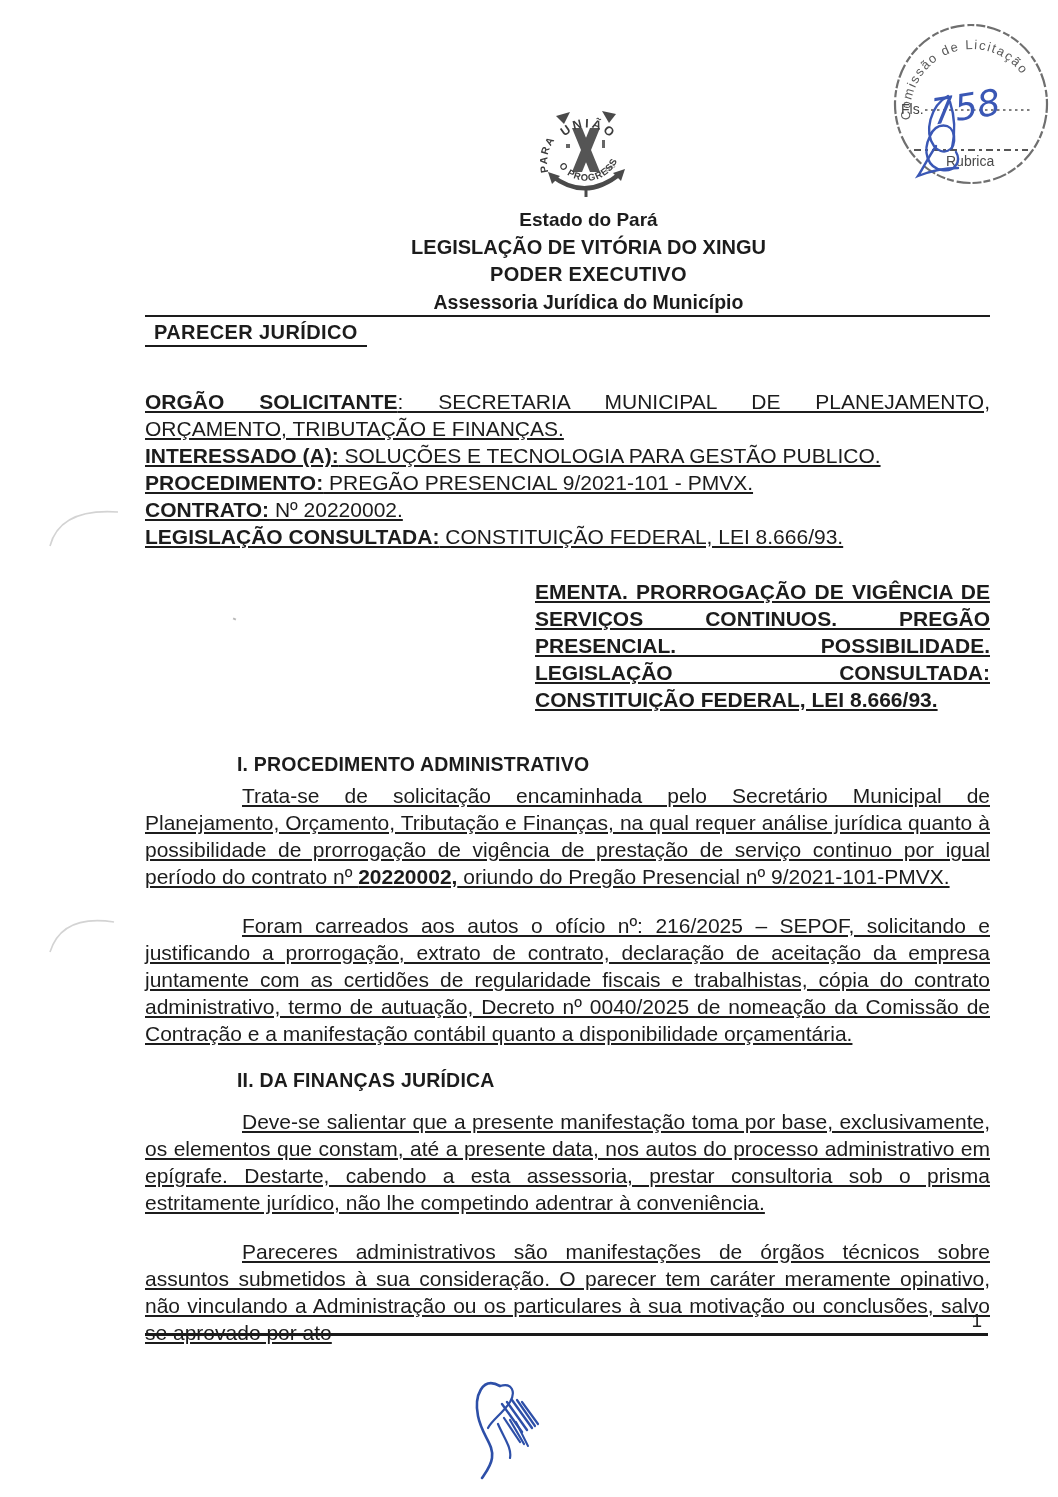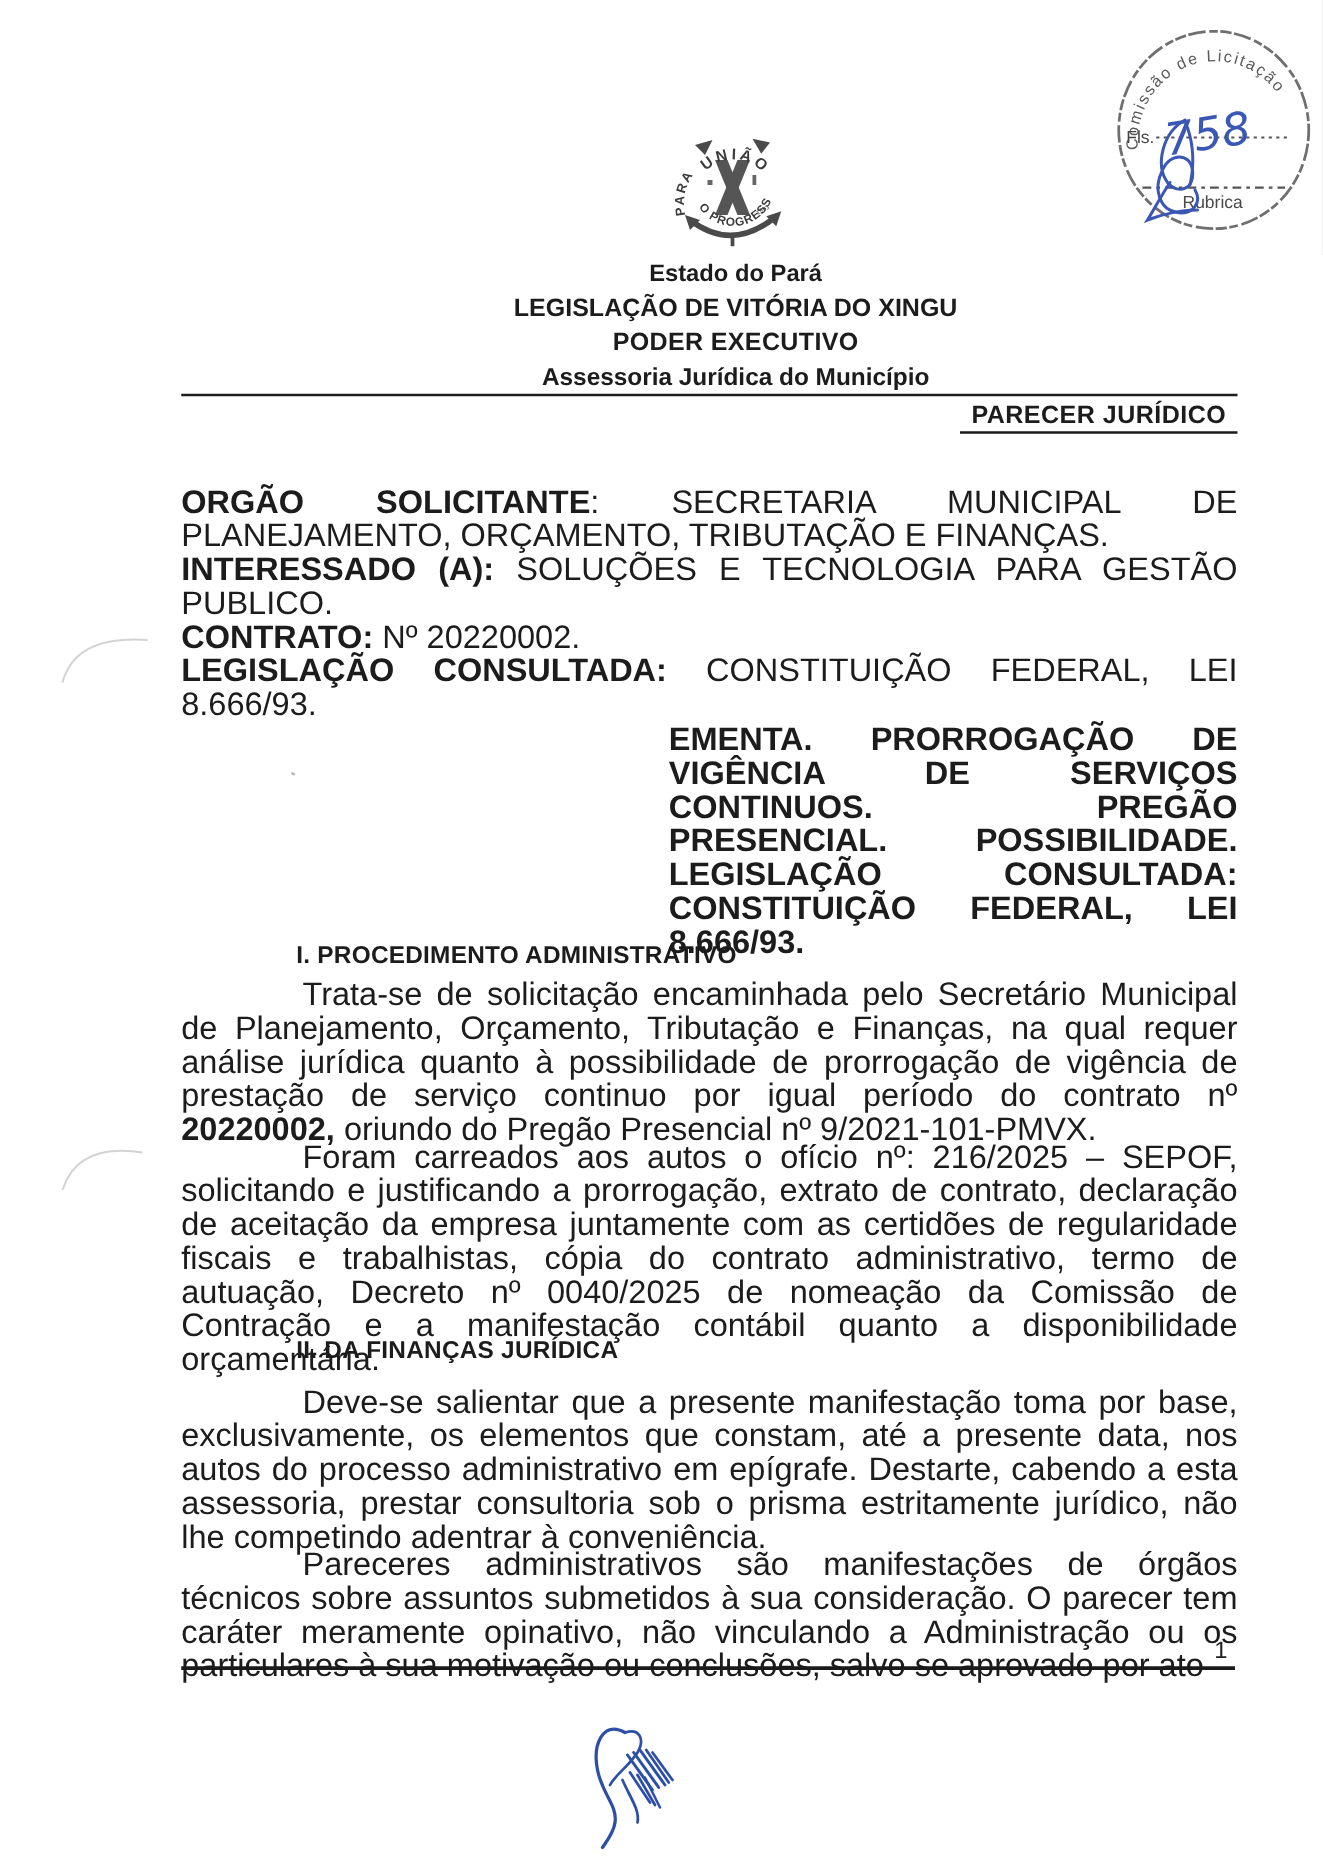--- a/index.html
+++ b/index.html
@@ -20,29 +20,29 @@
   .hdr-l1 { font-size:19px; }
   .hdr-l2 { font-size:20px; }
   .hdr-l3 { font-size:20px; letter-spacing:0.3px; }
   .hdr-l4 { font-size:19.5px; }
   .hdr-divider {
     position:absolute; top:315px; left:145px; width:845px;
     border-top:2.5px solid #1d1d1d;
   }
   .doc-title {
     position:absolute; top:321px; left:145px; width:845px;
-    text-align:right;
+    text-align:left;
   }
   .doc-title span {
     display:inline-block;
     font-size:20px; font-weight:bold; letter-spacing:0.4px;
     border-bottom:2.5px solid #1b1b1b;
     padding:0 9px 1px 9px;
   }
-  .body-text { font-size:26px; line-height:27px; }
+  .body-text { font-size:21px; line-height:27px;text-decoration:underline; }
   .fields {
     position:absolute; top:388px; left:145px; width:845px;
     text-align:justify;
   }
   .field-line { text-align:justify; }
   .field-label { font-weight:bold; }
   .ementa {
     position:absolute; top:578px; left:535px; width:455px;
     font-weight:bold; text-align:justify;
   }
@@ -141,20 +141,21 @@
 
   <div class="hdr-divider"></div>
 
   <div class="doc-title">
     <span>PARECER JURÍDICO</span>
   </div>
 
   <div class="fields body-text">
     <div class="field-line"><span class="field-label">ORGÃO SOLICITANTE</span><span>: SECRETARIA MUNICIPAL DE PLANEJAMENTO, ORÇAMENTO, TRIBUTAÇÃO E FINANÇAS.</span></div>
     <div class="field-line"><span class="field-label">INTERESSADO (A):</span><span> SOLUÇÕES E TECNOLOGIA PARA GESTÃO PUBLICO.</span></div>
+    <div class="field-line"><span class="field-label">PROCEDIMENTO:</span><span> PREGÃO PRESENCIAL 9/2021-101 - PMVX.</span></div>
     <div class="field-line"><span class="field-label">CONTRATO:</span><span> Nº 20220002.</span></div>
     <div class="field-line"><span class="field-label">LEGISLAÇÃO CONSULTADA:</span><span> CONSTITUIÇÃO FEDERAL, LEI 8.666/93.</span></div>
   </div>
 
   <p class="ementa body-text" style="margin:0">EMENTA. PRORROGAÇÃO DE VIGÊNCIA DE SERVIÇOS CONTINUOS. PREGÃO PRESENCIAL. POSSIBILIDADE. LEGISLAÇÃO CONSULTADA: CONSTITUIÇÃO FEDERAL, LEI 8.666/93.</p>
 
   <div class="sec-heading" style="top:753px">I. PROCEDIMENTO ADMINISTRATIVO</div>
 
   <p class="para body-text" style="top:782px; margin:0"><span>Trata-se de solicitação encaminhada pelo Secretário Municipal de Planejamento, Orçamento, Tributação e Finanças, na qual requer análise jurídica quanto à possibilidade de prorrogação de vigência de prestação de serviço continuo por igual período do contrato nº </span><span class="bold-inline">20220002,</span><span> oriundo do Pregão Presencial nº 9/2021-101-PMVX.</span></p>
 

